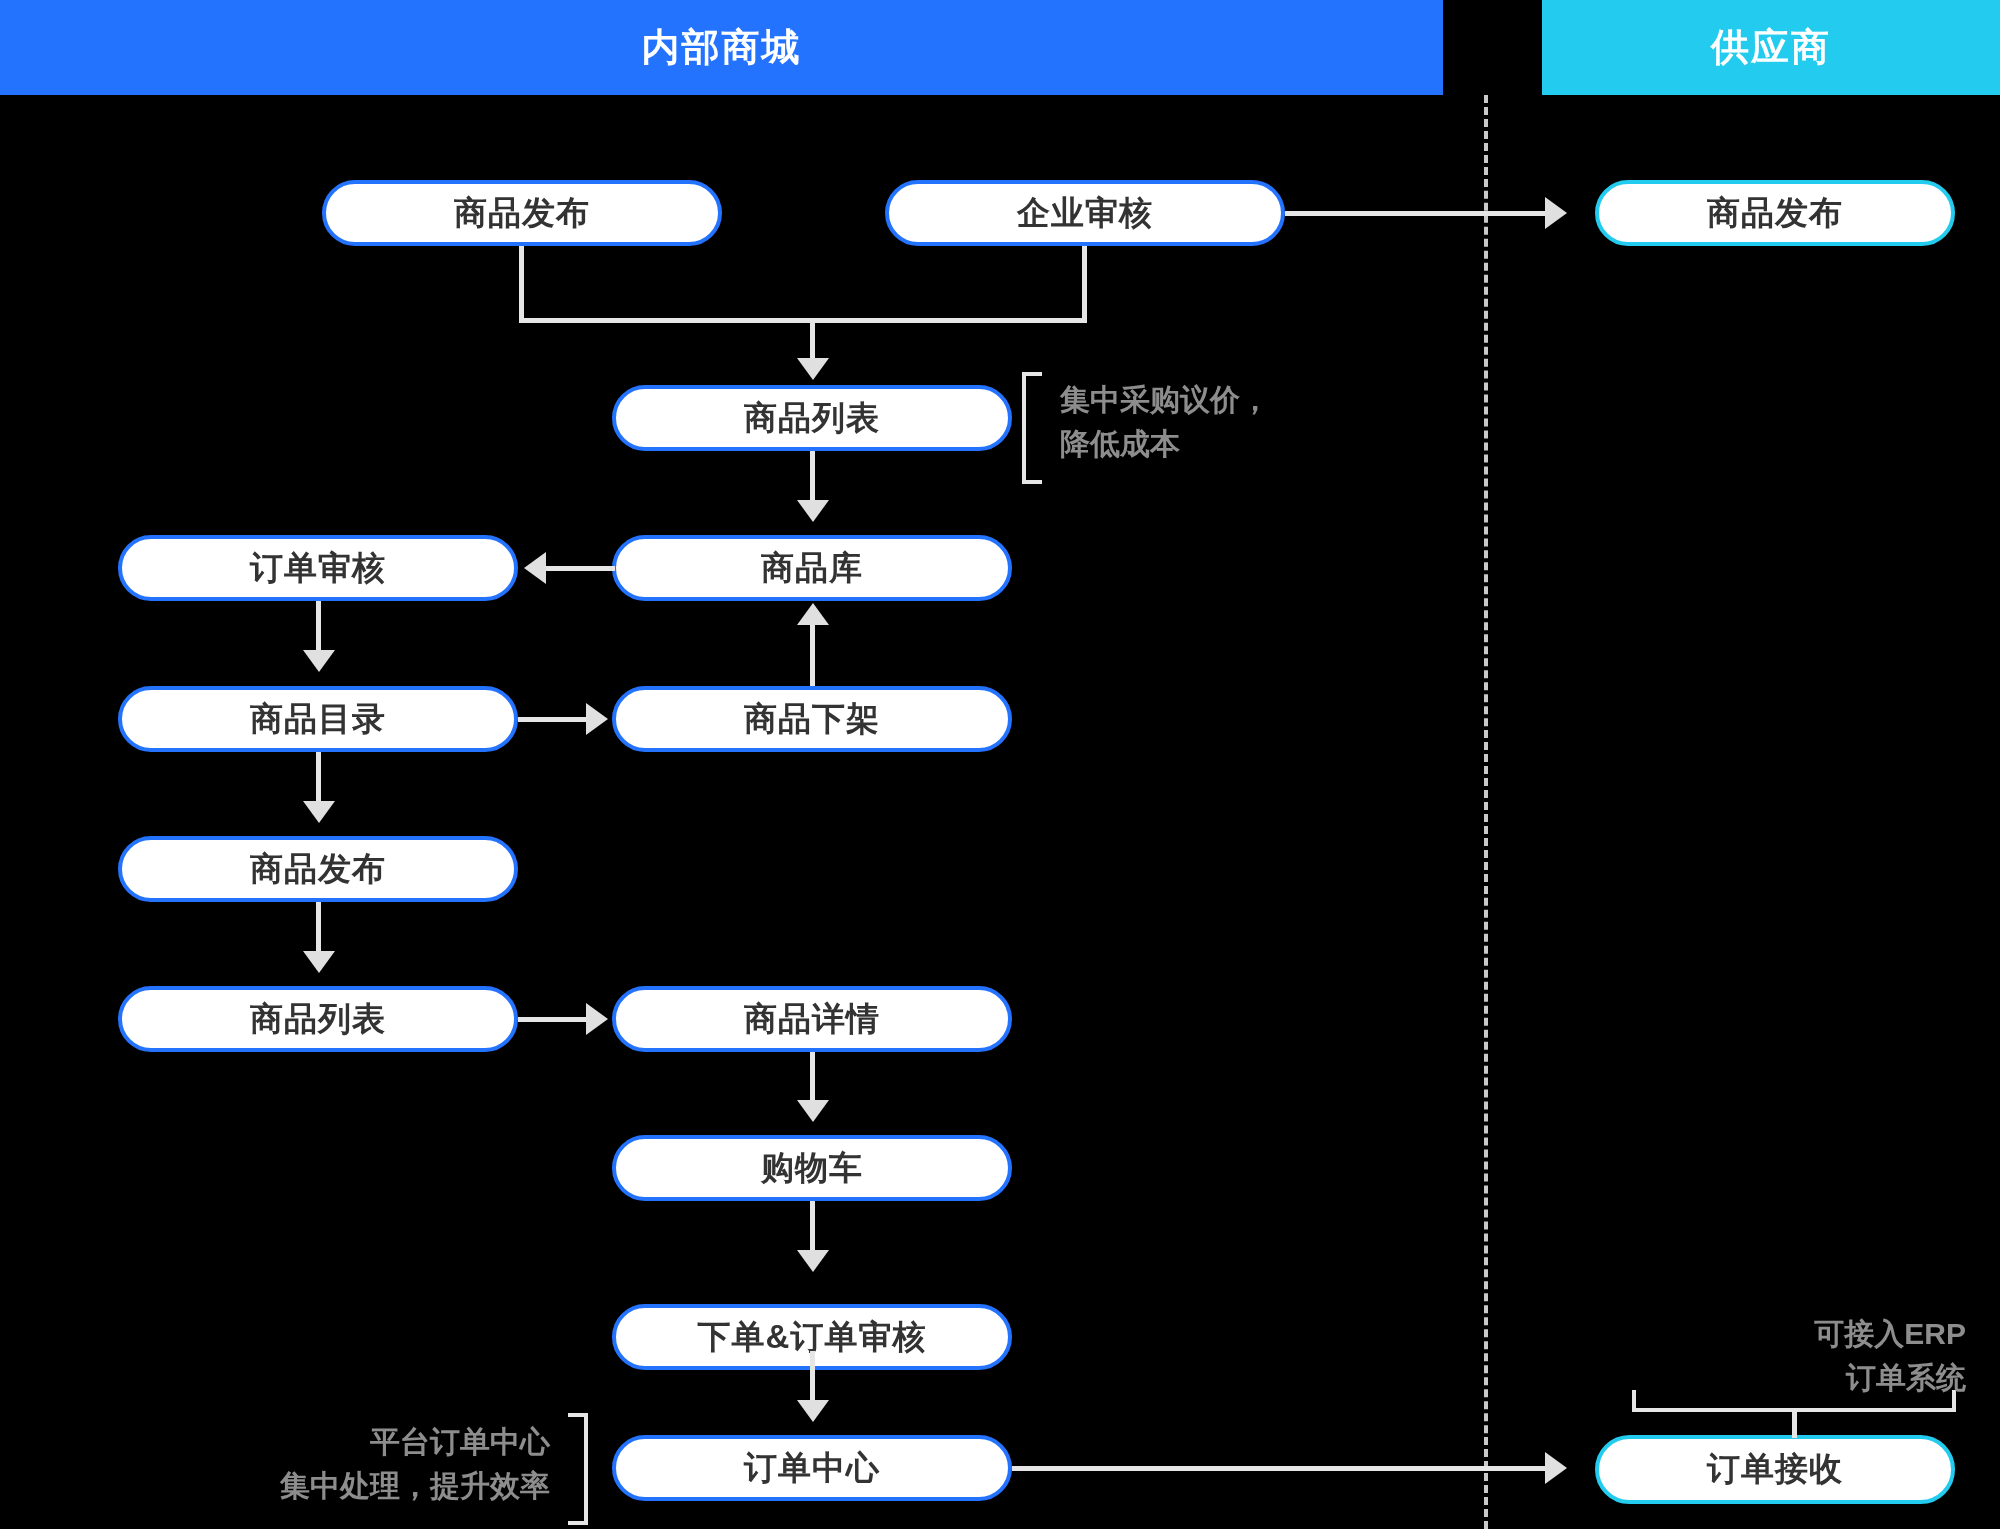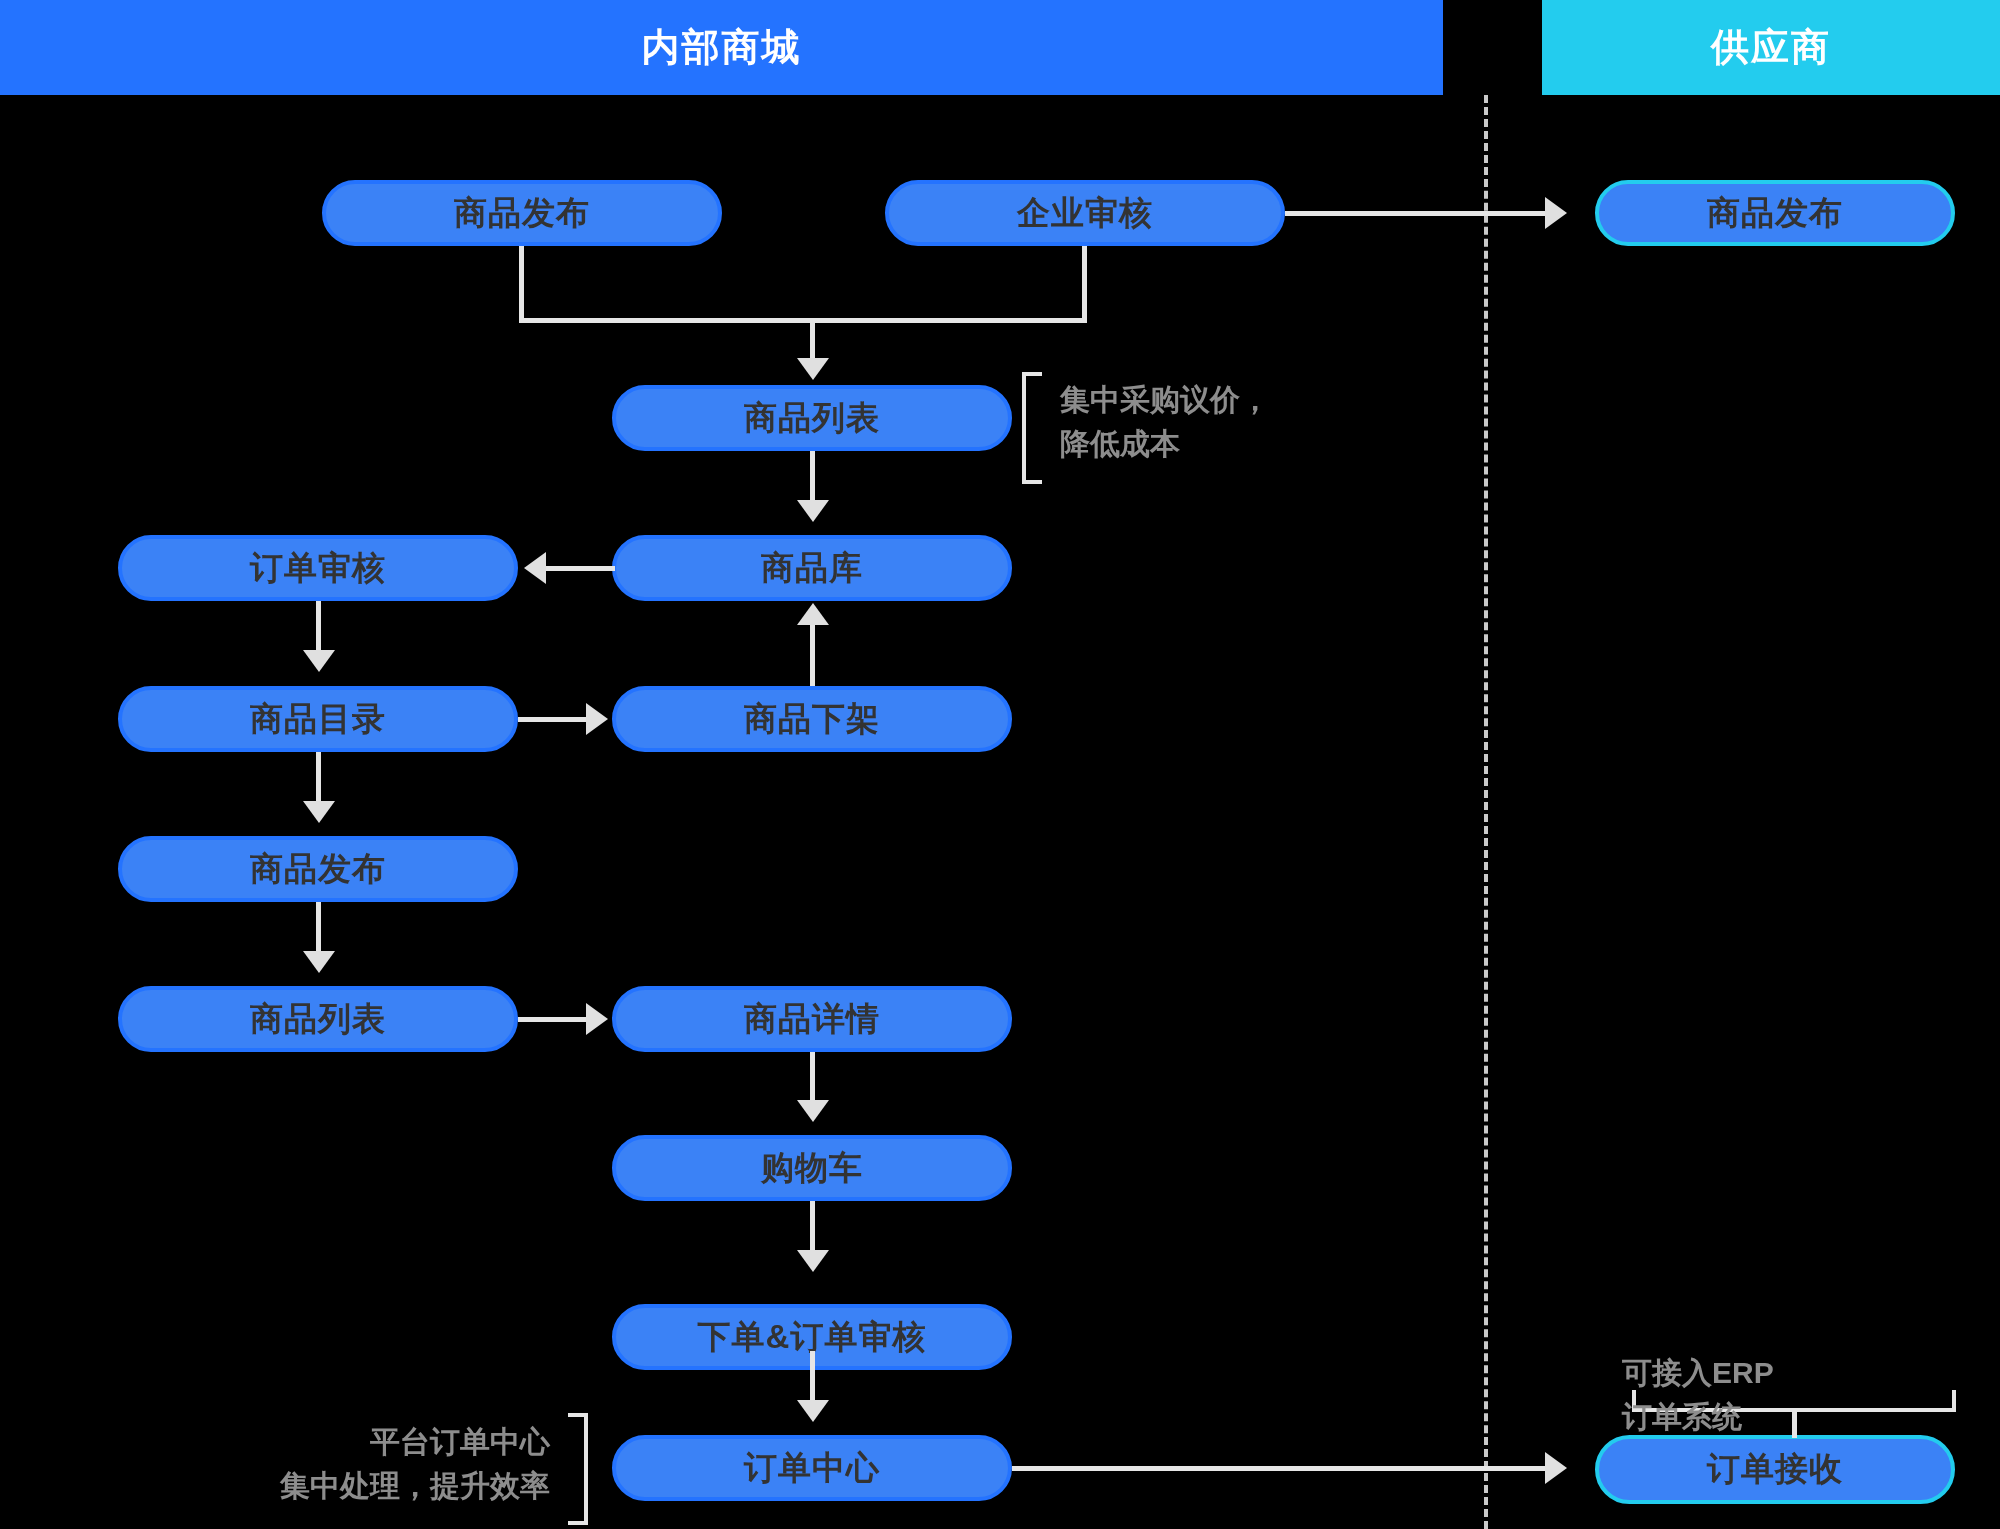--- a/index.html
+++ b/index.html
@@ -40,21 +40,21 @@
     top:95px;
     width:0;
     height:1434px;
     border-left:4px dashed #c9c9c9;
   }
 
   
   .node{
     position:absolute;
     box-sizing:border-box;
-    background:#3b82f6;
+    background:#ffffff;
     border:4px solid #2473ff;
     border-radius:999px;
     display:flex;
     align-items:center;
     justify-content:center;
     color:#333333;
     font-size:33px;
     font-weight:700;
     letter-spacing:1px;
     white-space:nowrap;
@@ -217,16 +217,16 @@
   <div class="bracket-left" style="left:1022px;top:372px;width:20px;height:112px;"></div>
   <div class="note" style="left:1060px;top:378px;width:300px;">集中采购议价，
 降低成本</div>
 
   <div class="bracket-right" style="left:568px;top:1413px;width:20px;height:112px;"></div>
   <div class="note" style="left:180px;top:1420px;width:370px;text-align:right;">平台订单中心
 集中处理，提升效率</div>
 
   <div class="bracket-bottom" style="left:1632px;top:1390px;width:324px;height:22px;"></div>
   <div class="line v" style="left:1792px;top:1408px;height:30px;"></div>
-  <div class="note" style="left:1622px;top:1312px;width:344px;text-align:left;margin-top:39px;">可接入ERP
+  <div class="note" style="left:1622px;top:1312px;width:344px;text-align:right;">可接入ERP
 订单系统</div>
 
 </div>
 
 </body></html>

